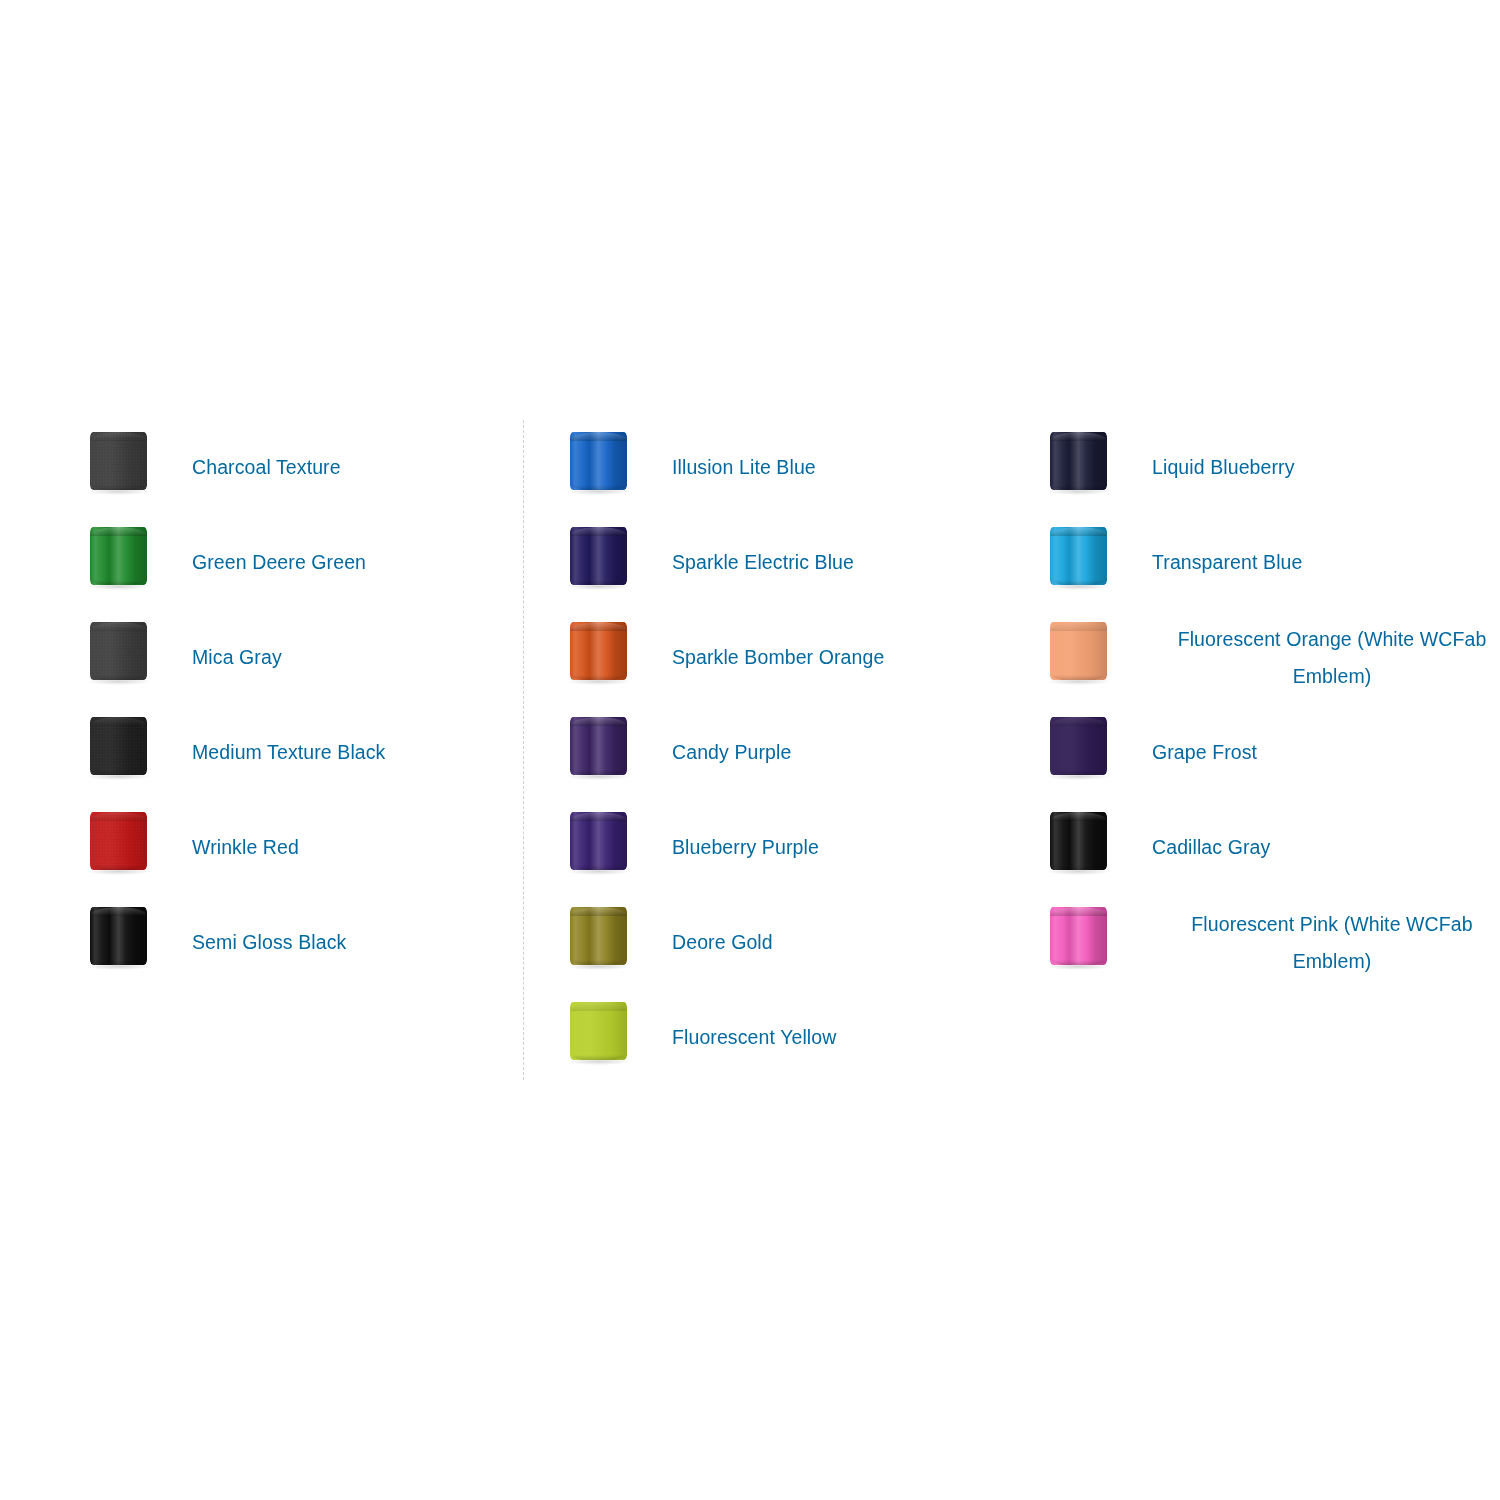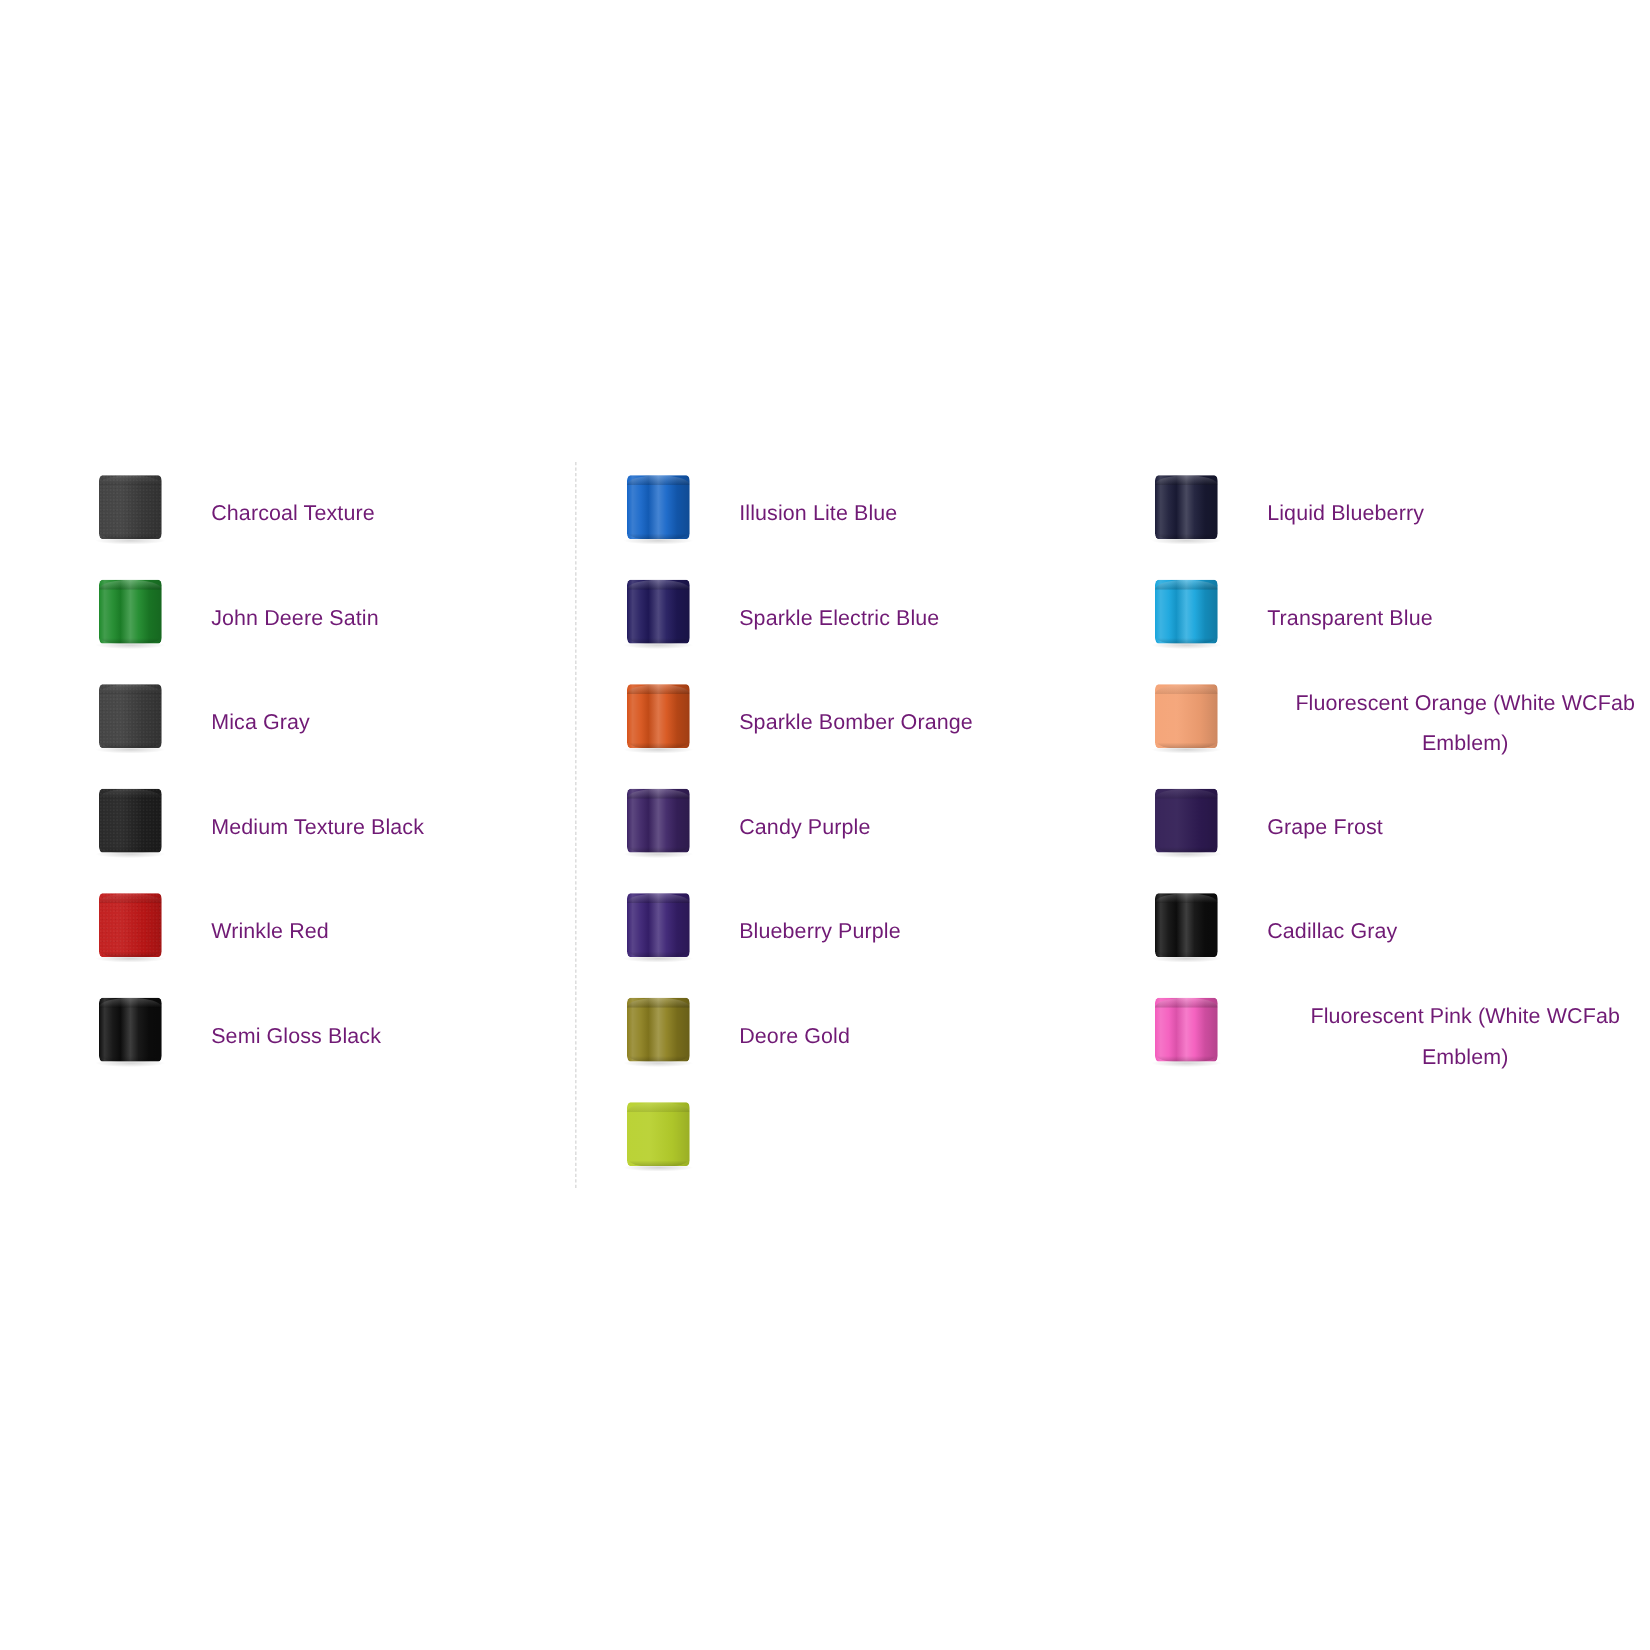--- a/index.html
+++ b/index.html
@@ -126,21 +126,21 @@
   .swatch-label {
     position: absolute;
     left: 132px;
     top: 0;
     width: 330px;
     height: 95px;
     display: flex;
     align-items: center;
     font-size: 19.5px;
     line-height: 37px;
-    color: #701a75;
+    color: #0369a1;
     letter-spacing: 0.1px;
   }
   .column-3 .swatch-label { width: 360px; }
 </style>
 </head>
 <body>
 
 <div id="swatch-board">
 
   <div class="column-divider"></div>
@@ -158,21 +158,21 @@
         <div class="swatch-label">Charcoal Texture</div>
       </div>
       <div class="swatch-row">
         <div class="swatch-shadow"></div>
         <div class="swatch-chip">
           <div class="body" style="background: rgb(30, 138, 43);"></div>
           <div class="gloss"></div>
           <div class="lip"></div>
           <div class="foot"></div>
         </div>
-        <div class="swatch-label">John Deere Satin</div>
+        <div class="swatch-label">Green Deere Green</div>
       </div>
       <div class="swatch-row">
         <div class="swatch-shadow"></div>
         <div class="swatch-chip matte textured">
           <div class="body" style="background: rgb(59, 59, 59);"></div>
           <div class="grain"></div>
           <div class="gloss"></div>
           <div class="lip"></div>
           <div class="foot"></div>
         </div>
@@ -273,20 +273,21 @@
         <div class="swatch-label">Deore Gold</div>
       </div>
       <div class="swatch-row">
         <div class="swatch-shadow"></div>
         <div class="swatch-chip matte">
           <div class="body" style="background: rgb(183, 208, 44);"></div>
           <div class="gloss"></div>
           <div class="lip"></div>
           <div class="foot"></div>
         </div>
+        <div class="swatch-label">Fluorescent Yellow</div>
       </div>
     </div>
   <div class="color-column column-3">
       <div class="swatch-row">
         <div class="swatch-shadow"></div>
         <div class="swatch-chip">
           <div class="body" style="background: rgb(27, 28, 56);"></div>
           <div class="gloss"></div>
           <div class="lip"></div>
           <div class="foot"></div>

